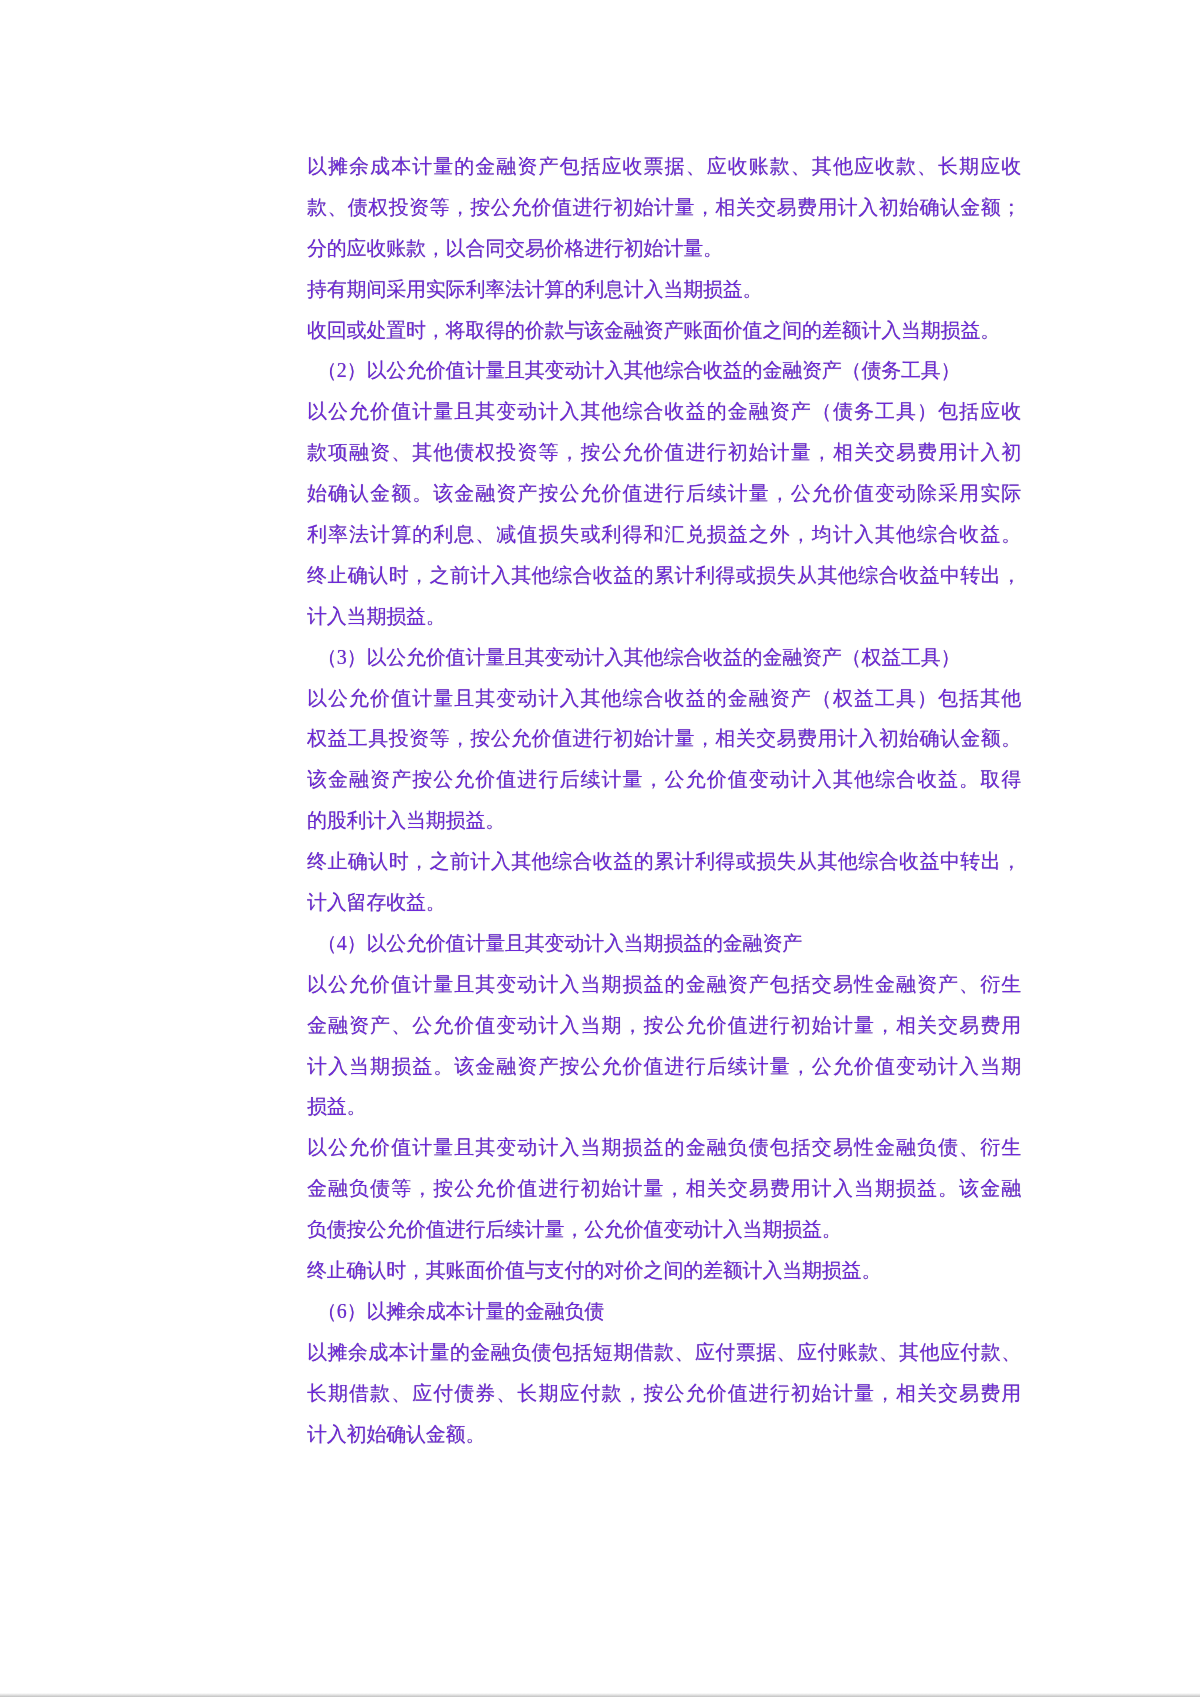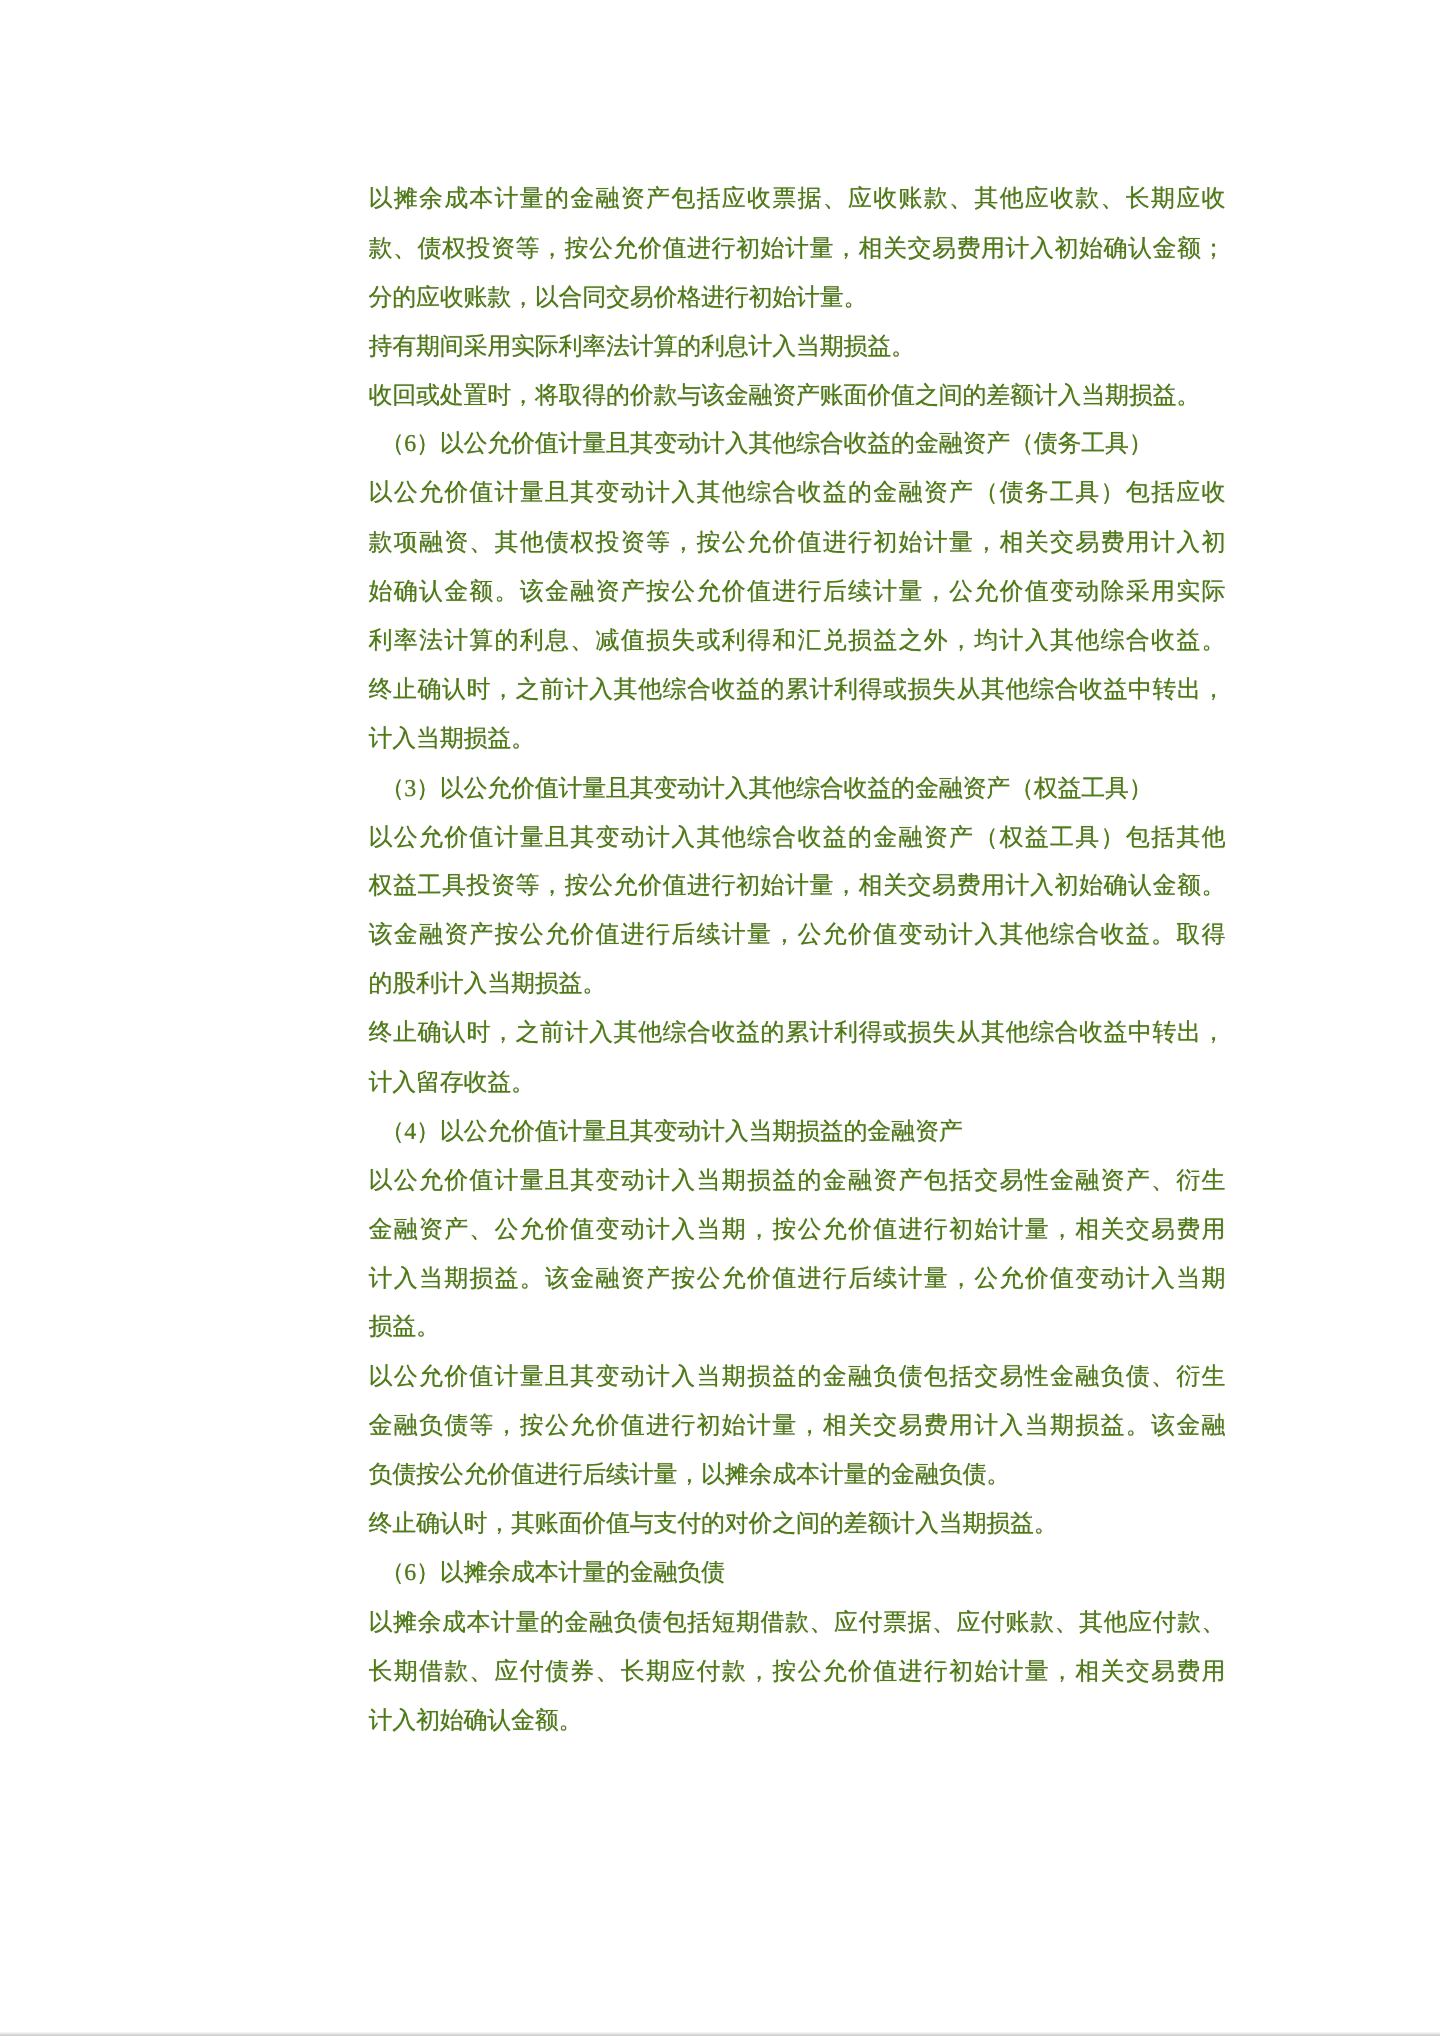--- a/index.html
+++ b/index.html
@@ -13,21 +13,21 @@
     height: 1697px;
     background: #ffffff;
     overflow: hidden;
     font-family: "Liberation Serif", "DejaVu Serif", serif;
   }
   .text-block {
     position: absolute;
     left: 307px;
     top: 146px;
     width: 714px;
-    color: #4d7c0f;
+    color: #6d28d9;
     font-size: 20px;
     letter-spacing: -0.2px;
     text-shadow: 0 0 0.7px rgba(47,47,47,0.55);
   }
   .line {
     height: 40.9px;
     line-height: 40.9px;
     overflow: hidden;
     text-align: justify;
     text-align-last: justify;
@@ -54,42 +54,42 @@
 </head>
 <body>
 
 <div class="page">
   <div class="text-block">
       <div class="line full">以摊余成本计量的金融资产包括应收票据、应收账款、其他应收款、长期应收</div>
       <div class="line full">款、债权投资等，按公允价值进行初始计量，相关交易费用计入初始确认金额；</div>
       <div class="line end">分的应收账款，以合同交易价格进行初始计量。</div>
       <div class="line end">持有期间采用实际利率法计算的利息计入当期损益。</div>
       <div class="line end">收回或处置时，将取得的价款与该金融资产账面价值之间的差额计入当期损益。</div>
-      <div class="line heading">（6）以公允价值计量且其变动计入其他综合收益的金融资产（债务工具）</div>
+      <div class="line heading">（2）以公允价值计量且其变动计入其他综合收益的金融资产（债务工具）</div>
       <div class="line full">以公允价值计量且其变动计入其他综合收益的金融资产（债务工具）包括应收</div>
       <div class="line full">款项融资、其他债权投资等，按公允价值进行初始计量，相关交易费用计入初</div>
       <div class="line full">始确认金额。该金融资产按公允价值进行后续计量，公允价值变动除采用实际</div>
       <div class="line full">利率法计算的利息、减值损失或利得和汇兑损益之外，均计入其他综合收益。</div>
       <div class="line full">终止确认时，之前计入其他综合收益的累计利得或损失从其他综合收益中转出，</div>
       <div class="line end">计入当期损益。</div>
       <div class="line heading">（3）以公允价值计量且其变动计入其他综合收益的金融资产（权益工具）</div>
       <div class="line full">以公允价值计量且其变动计入其他综合收益的金融资产（权益工具）包括其他</div>
       <div class="line full">权益工具投资等，按公允价值进行初始计量，相关交易费用计入初始确认金额。</div>
       <div class="line full">该金融资产按公允价值进行后续计量，公允价值变动计入其他综合收益。取得</div>
       <div class="line end">的股利计入当期损益。</div>
       <div class="line full">终止确认时，之前计入其他综合收益的累计利得或损失从其他综合收益中转出，</div>
       <div class="line end">计入留存收益。</div>
       <div class="line heading">（4）以公允价值计量且其变动计入当期损益的金融资产</div>
       <div class="line full">以公允价值计量且其变动计入当期损益的金融资产包括交易性金融资产、衍生</div>
       <div class="line full">金融资产、公允价值变动计入当期，按公允价值进行初始计量，相关交易费用</div>
       <div class="line full">计入当期损益。该金融资产按公允价值进行后续计量，公允价值变动计入当期</div>
       <div class="line end">损益。</div>
       <div class="line full">以公允价值计量且其变动计入当期损益的金融负债包括交易性金融负债、衍生</div>
       <div class="line full">金融负债等，按公允价值进行初始计量，相关交易费用计入当期损益。该金融</div>
-      <div class="line end">负债按公允价值进行后续计量，以摊余成本计量的金融负债。</div>
+      <div class="line end">负债按公允价值进行后续计量，公允价值变动计入当期损益。</div>
       <div class="line end">终止确认时，其账面价值与支付的对价之间的差额计入当期损益。</div>
       <div class="line heading">（6）以摊余成本计量的金融负债</div>
       <div class="line full">以摊余成本计量的金融负债包括短期借款、应付票据、应付账款、其他应付款、</div>
       <div class="line full">长期借款、应付债券、长期应付款，按公允价值进行初始计量，相关交易费用</div>
       <div class="line end">计入初始确认金额。</div>
     </div>
   <div class="scan-edge-bottom"></div>
 </div>
 
 </body></html>

